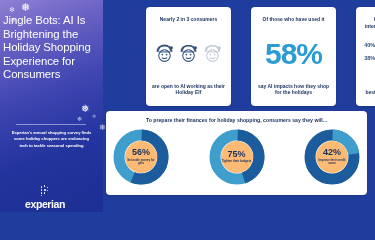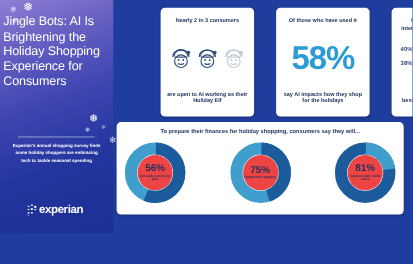--- a/index.html
+++ b/index.html
@@ -25,21 +25,21 @@
   .hero-rule{
     position:absolute;left:16px;top:124px;width:70px;height:1px;
     background:rgba(255,255,255,.45);
   }
   .hero-sub{
     position:absolute;left:11px;top:130px;width:81px;
     text-align:center;color:#ffffff;
     font-size:4.1px;line-height:6.4px;font-weight:700;
   }
   .logo{
-    position:absolute;left:25px;top:185px;display:flex;align-items:center;gap:1.5px;
+    position:absolute;left:25px;top:185px;display:flex;align-items:center;gap:1.5px;flex-direction:column;
   }
   .logo-mark{position:relative;width:9px;height:11px;}
   .logo-mark i{position:absolute;display:block;background:#ffffff;border-radius:50%;}
   .logo-word{color:#ffffff;font-size:10.5px;font-weight:700;letter-spacing:-0.4px;}
 
   .flake{position:absolute;color:#ffffff;line-height:1;pointer-events:none;}
 
   
   .cards{position:absolute;left:106px;top:7px;display:flex;gap:20px;padding-left:40px;}
   .card{
@@ -77,21 +77,21 @@
     background:#ffffff;border-radius:4px;box-shadow:0 1px 2px rgba(0,0,0,.18);
   }
   .panel-title{
     position:absolute;left:8px;top:6px;width:245px;text-align:center;
     color:#18305c;font-size:5.2px;font-weight:700;
   }
   .donuts{position:absolute;left:6px;top:17px;width:249px;display:flex;justify-content:space-between;}
   .donut{position:relative;width:58px;height:58px;}
   .donut-hole{
     position:absolute;left:13px;top:13px;width:32px;height:32px;border-radius:50%;
-    background:#ef4444;display:flex;flex-direction:column;align-items:center;justify-content:center;
+    background:#fdba74;display:flex;flex-direction:column;align-items:center;justify-content:center;
   }
   .donut-pct{color:#18305c;font-size:9px;font-weight:700;line-height:9px;}
   .donut-label{
     color:#18305c;font-size:2.9px;line-height:3.6px;font-weight:700;
     text-align:center;width:30px;margin-top:1.5px;
   }
 </style>
 </head>
 <body>
 
@@ -226,21 +226,21 @@
         </div>
       </div>
 
 
       <div class="donut">
         <svg width="58" height="58" viewBox="0 0 42 42">
           <circle cx="21" cy="21" r="15.915" fill="none" stroke="#1c5b9c" stroke-width="8"></circle>
           <circle class="donut-arc" cx="21" cy="21" r="15.915" fill="none" stroke="#3f9ecb" stroke-width="8" stroke-dasharray="22 78" stroke-dashoffset="25"></circle>
         </svg>
         <div class="donut-hole">
-          <span class="donut-pct">81%</span>
+          <span class="donut-pct">42%</span>
           <span class="donut-label">Improve their credit score</span>
         </div>
       </div>
 
     </div>
   </div>
 
   <span class="flake" style="left:99px;top:124px;font-size:8px;opacity:.8;">❄</span>
 
 </div>

